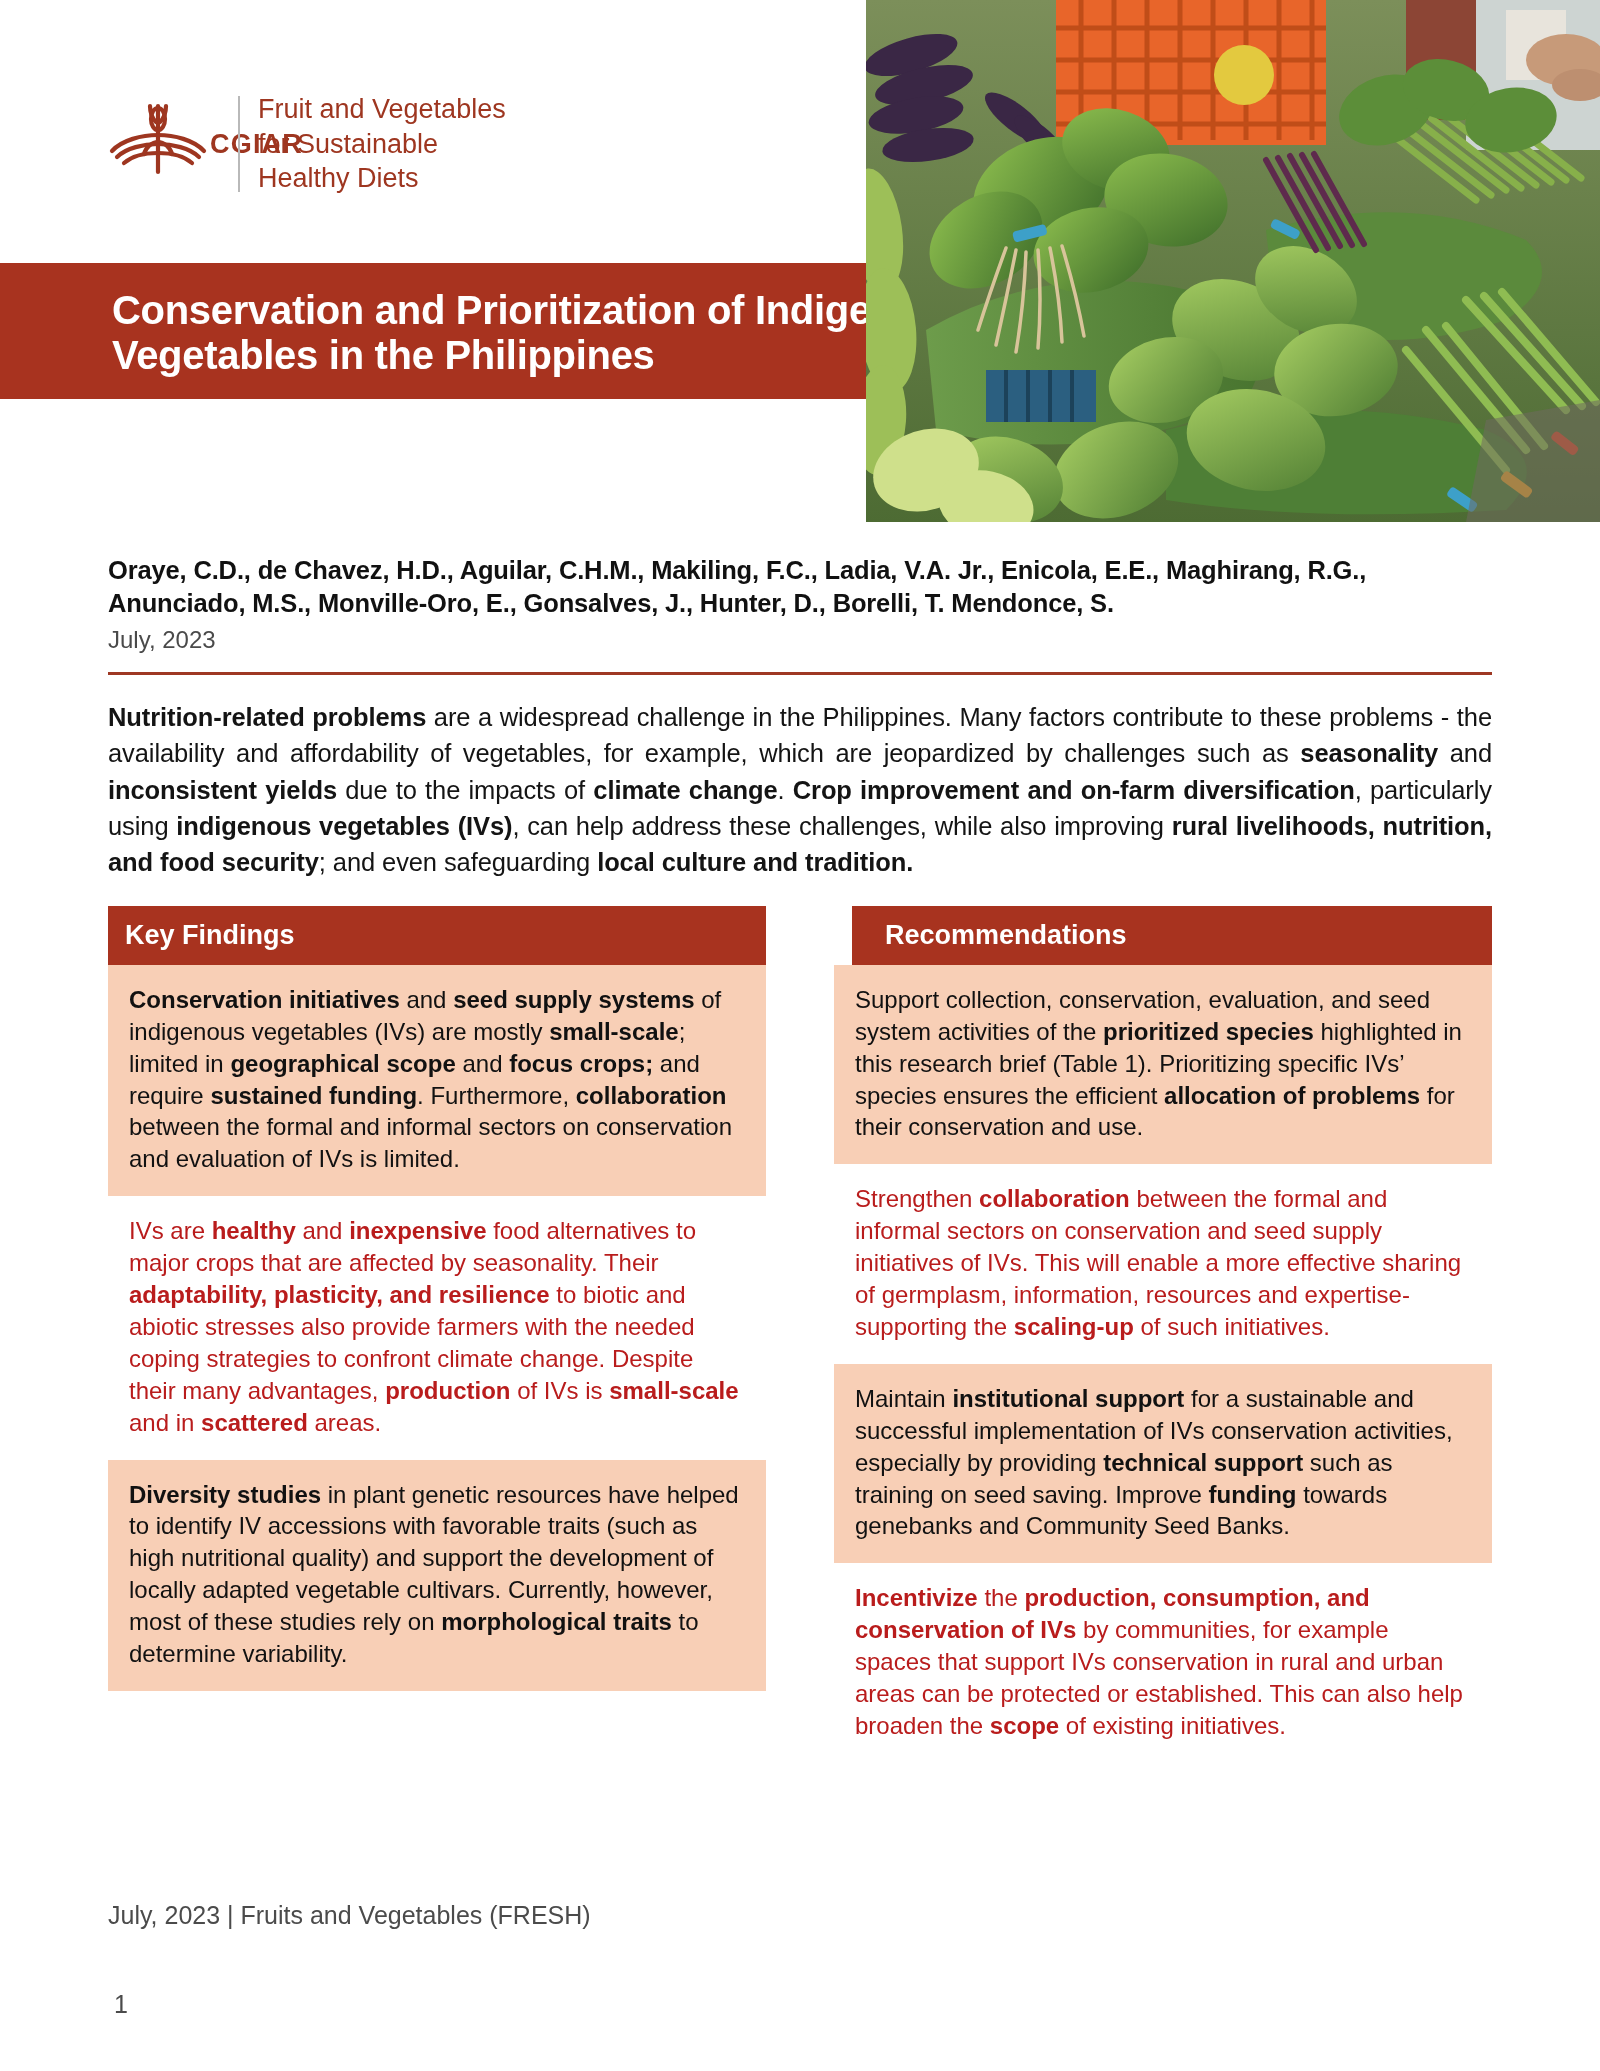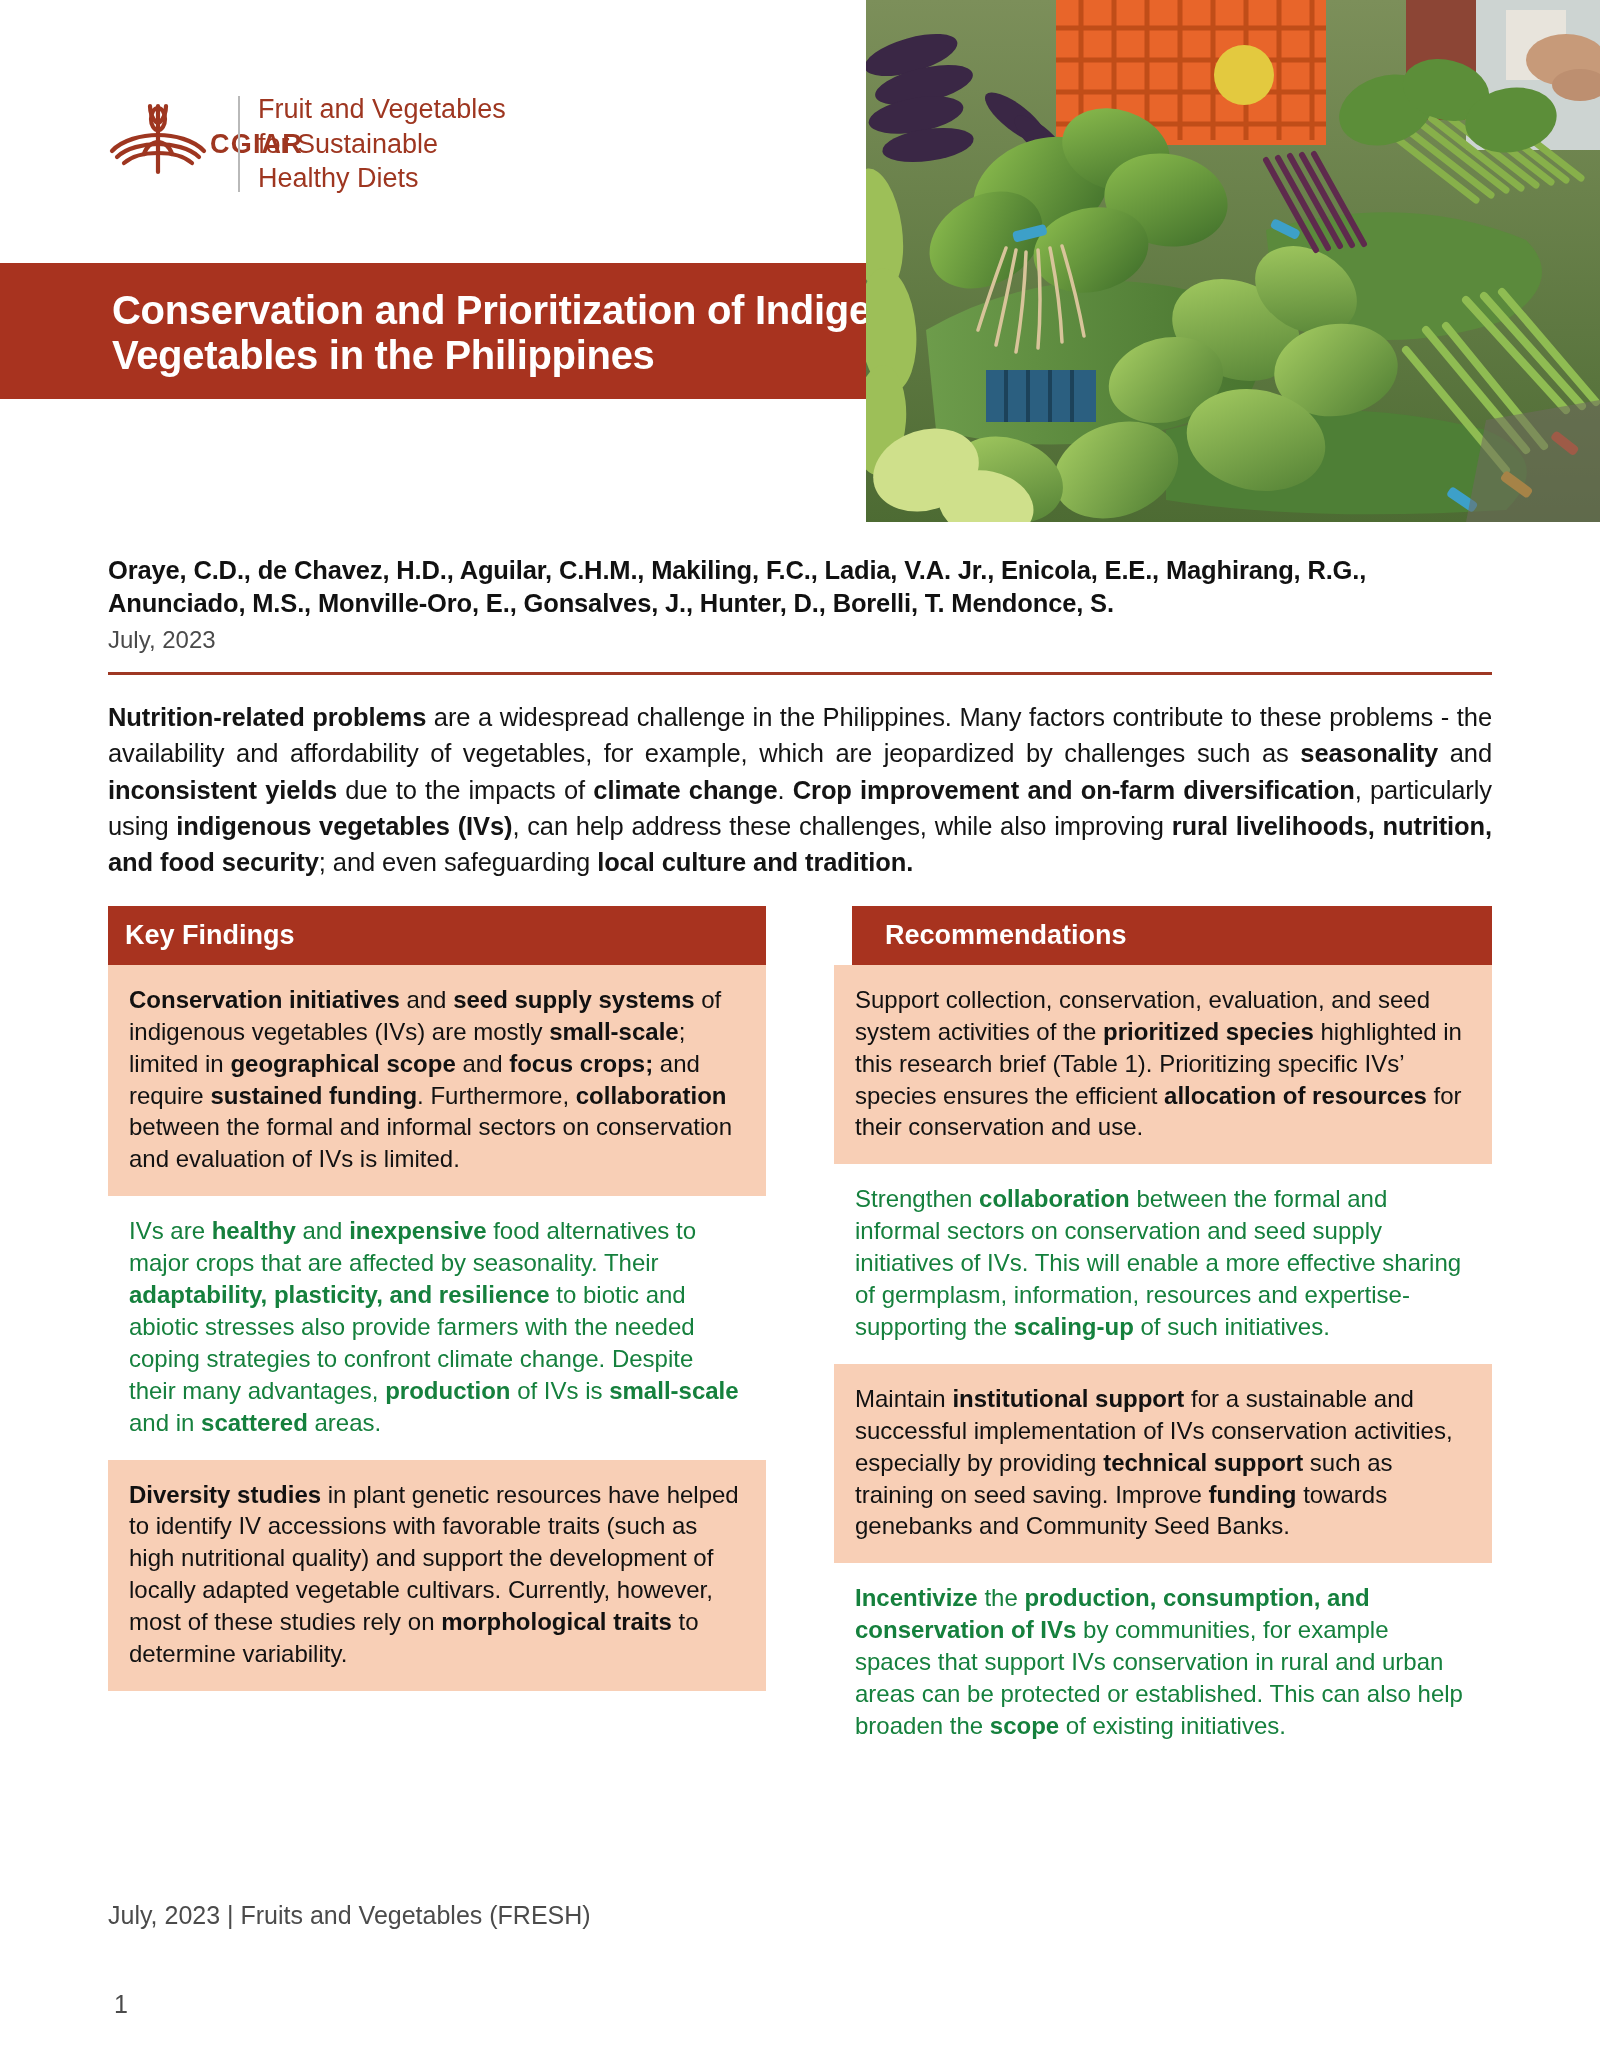--- a/index.html
+++ b/index.html
@@ -169,21 +169,21 @@
     font-size: 24px;
     line-height: 1.33;
     color: #111111;
   }
   .panel b { font-weight: 700; }
   .plain {
     padding: 19px 21px 21px 21px;
     box-sizing: border-box;
     font-size: 24px;
     line-height: 1.33;
-    color: #15803d;
+    color: #b91c1c;
     background: transparent;
   }
   .plain b { font-weight: 700; }
 
   
   .footer {
     position: absolute;
     bottom: 52px;
     left: 0;
     width: 1600px;
@@ -407,21 +407,21 @@
           <div class="plain">IVs are <b>healthy</b> and <b>inexpensive</b> food alternatives to major crops that are affected by seasonality. Their <b>adaptability, plasticity, and resilience</b> to biotic and abiotic stresses also provide farmers with the needed coping strategies to confront climate change. Despite their many advantages, <b>production</b> of IVs is <b>small-scale</b> and in <b>scattered</b> areas.</div>
           <div class="panel"><b>Diversity studies</b> in plant genetic resources have helped to identify IV accessions with favorable traits (such as high nutritional quality) and support the development of locally adapted vegetable cultivars. Currently, however, most of these studies rely on <b>morphological traits</b> to determine variability.</div>
         </div>
     </div>
 
     <div class="col col-right">
       <div class="section-head-wrap">
         <div class="section-head">Recommendations</div>
       </div>
       <div>
-          <div class="panel">Support collection, conservation, evaluation, and seed system activities of the <b>prioritized species</b> highlighted in this research brief (Table 1). Prioritizing specific IVs’ species ensures the efficient <b>allocation of resources</b> for their conservation and use.</div>
+          <div class="panel">Support collection, conservation, evaluation, and seed system activities of the <b>prioritized species</b> highlighted in this research brief (Table 1). Prioritizing specific IVs’ species ensures the efficient <b>allocation of problems</b> for their conservation and use.</div>
           <div class="plain">Strengthen <b>collaboration</b> between the formal and informal sectors on conservation and seed supply initiatives of IVs. This will enable a more effective sharing of germplasm, information, resources and expertise- supporting the <b>scaling-up</b> of such initiatives.</div>
           <div class="panel">Maintain <b>institutional support</b> for a sustainable and successful implementation of IVs conservation activities, especially by providing <b>technical support</b> such as training on seed saving. Improve <b>funding</b> towards genebanks and Community Seed Banks.</div>
           <div class="plain"><b>Incentivize</b> the <b>production, consumption, and conservation of IVs</b> by communities, for example spaces that support IVs conservation in rural and urban areas can be protected or established. This can also help broaden the <b>scope</b> of existing initiatives.</div>
         </div>
     </div>
 
   </div>
 </div>
 
 <div class="footer">

